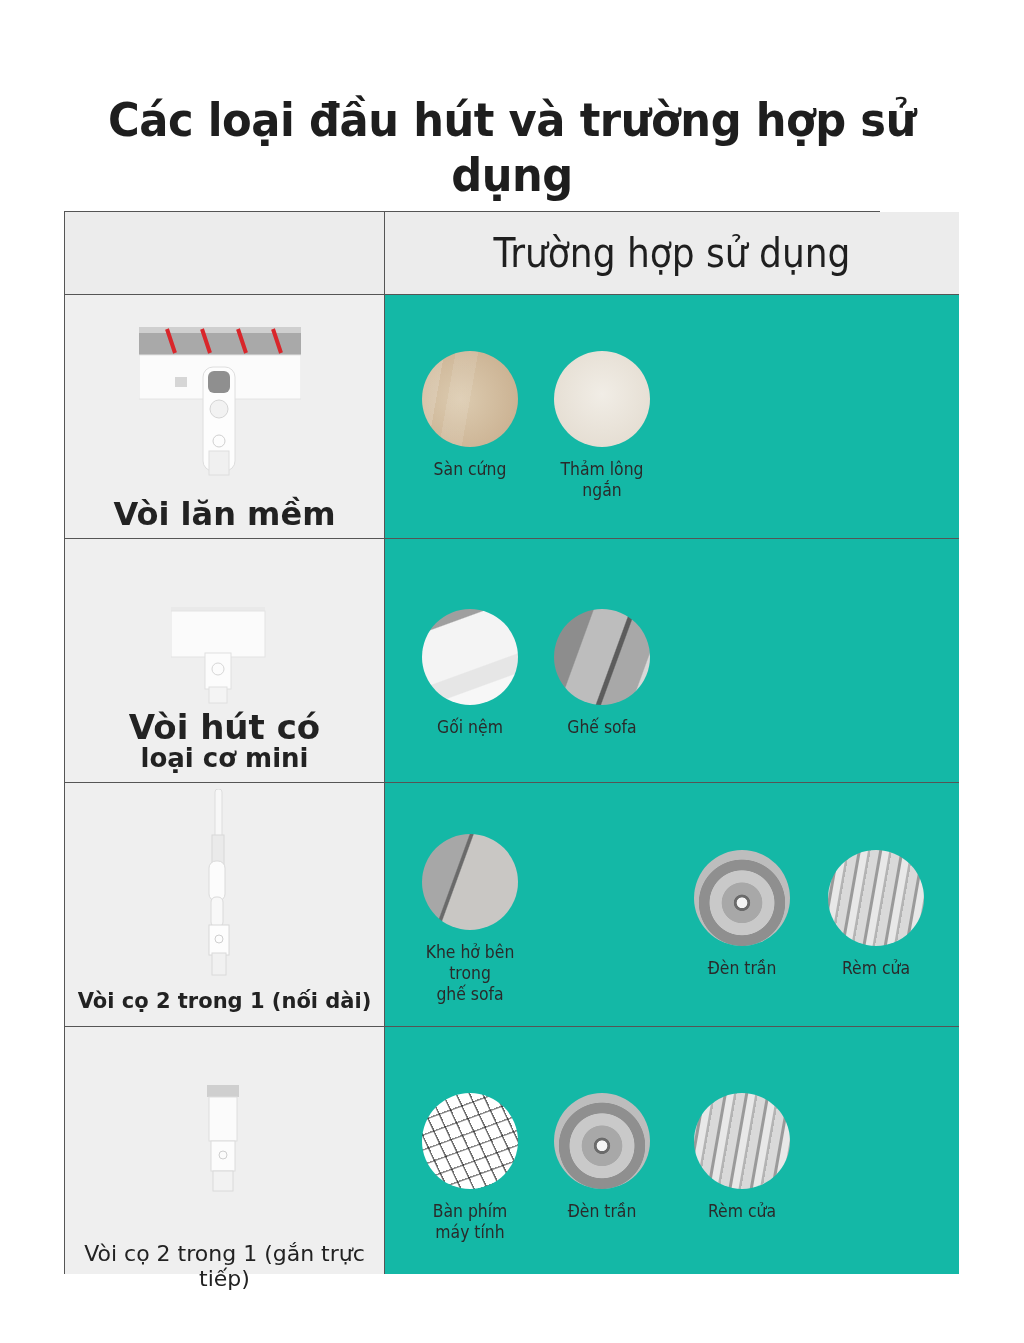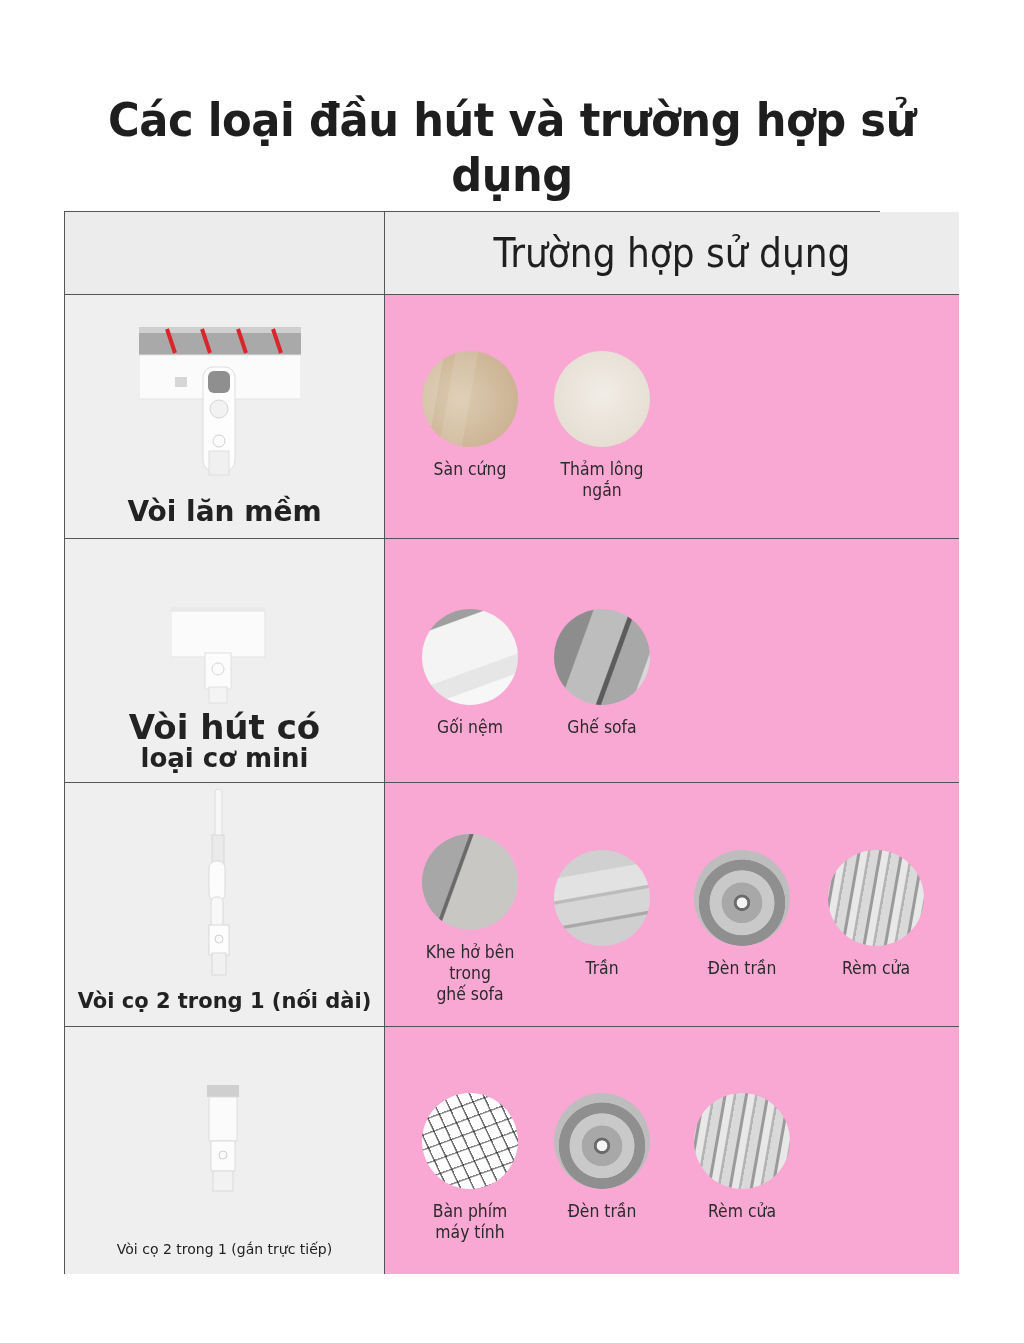--- a/index.html
+++ b/index.html
@@ -16,21 +16,21 @@
   .table {
     position: absolute; left: 64px; top: 211px; width: 816px; height: 1063px;
     border: 1px solid #555; 
   }
   .row { position: absolute; left: 0; width: 894px; border-bottom: 1px solid #555; }
   .row:last-child { border-bottom: none; }
   .cell-left {
     position: absolute; left: 0; top: 0; width: 320px; height: 100%;
     background: #efefef; border-right: 1px solid #555;
   }
-  .cell-right { position: absolute; left: 320px; top: 0; width: 574px; height: 100%; background: #f9a8d4; }
+  .cell-right { position: absolute; left: 320px; top: 0; width: 574px; height: 100%; background: #14b8a6; }
 
   .header-row { top: 0; height: 83px; }
   .header-row .cell-left, .header-row .cell-right { background: #ececec; }
   .header-text {
     position: absolute; left: 0; width: 100%; top: 18px; text-align: center;
     font-size: 40px; color: #1f1f1f; font-family: "DejaVu Sans", sans-serif; font-weight: normal;
     transform: scaleX(0.9);
   }
 
   .nozzle-label {
@@ -89,21 +89,21 @@
           </g>
           <rect x="0" y="28" width="162" height="44" fill="#fbfbfb" stroke="#e4e4e4"></rect>
           <rect x="36" y="50" width="12" height="10" fill="#d6d6d6"></rect>
           <rect x="64" y="40" width="32" height="104" rx="10" fill="#fdfdfd" stroke="#dedede"></rect>
           <rect x="69" y="44" width="22" height="22" rx="6" fill="#8f8f8f"></rect>
           <circle cx="80" cy="82" r="9" fill="#f2f2f2" stroke="#d5d5d5"></circle>
           <circle cx="80" cy="114" r="6" fill="none" stroke="#d0d0d0"></circle>
           <rect x="70" y="124" width="20" height="24" fill="#f0f0f0" stroke="#dedede"></rect>
         </svg>
       </div>
-      <div class="nozzle-label" style="top:200px;font-size:28px;">Vòi lăn mềm</div>
+      <div class="nozzle-label" style="top:200px;font-size:32px;">Vòi lăn mềm</div>
     </div>
     <div class="cell-right">
       <div class="use-item" style="left:15px;top:56px;">
         <div class="thumb t-wood"></div>
         <div class="use-label">Sàn cứng</div>
       </div>
       <div class="use-item" style="left:147px;top:56px;">
         <div class="thumb t-carpet"></div>
         <div class="use-label" style="padding:0 24px;">Thảm lông ngắn</div>
       </div>
@@ -150,24 +150,20 @@
         </svg>
       </div>
       <div class="nozzle-label" style="top:206px;font-size:21px;font-weight:bold;">Vòi cọ 2 trong 1 (nối dài)</div>
     </div>
     <div class="cell-right">
       <div class="use-item" style="left:15px;top:51px;width:140px;">
         <div class="thumb t-gap"></div>
         <div class="use-label" style="margin-top:12px;">Khe hở bên trong</div>
         <div class="use-label" style="margin-top:0;">ghế sofa</div>
       </div>
-      <div class="use-item" style="left:147px;top:67px;">
-        <div class="thumb t-ceiling"></div>
-        <div class="use-label">Trần</div>
-      </div>
       <div class="use-item" style="left:287px;top:67px;">
         <div class="thumb t-lamp"></div>
         <div class="use-label">Đèn trần</div>
       </div>
       <div class="use-item" style="left:421px;top:67px;">
         <div class="thumb t-curtain"></div>
         <div class="use-label">Rèm cửa</div>
       </div>
     </div>
   </div>
@@ -176,21 +172,21 @@
     <div class="cell-left">
       <div style="position:absolute;left:140px;top:58px;width:36px;height:110px;">
         <svg width="36" height="110" viewBox="0 0 36 110">
           <rect x="2" y="0" width="32" height="12" fill="#cfcfcf"></rect>
           <rect x="4" y="12" width="28" height="44" fill="#fbfbfb" stroke="#dedede"></rect>
           <rect x="6" y="56" width="24" height="30" fill="#fcfcfc" stroke="#dcdcdc"></rect>
           <circle cx="18" cy="70" r="4" fill="none" stroke="#cfcfcf"></circle>
           <rect x="8" y="86" width="20" height="20" fill="#f2f2f2" stroke="#dadada"></rect>
         </svg>
       </div>
-      <div class="nozzle-label" style="top:214px;font-size:14px;font-weight:normal;">Vòi cọ 2 trong 1 (gắn trực tiếp)</div>
+      <div class="nozzle-label" style="top:214px;font-size:22px;font-weight:normal;">Vòi cọ 2 trong 1 (gắn trực tiếp)</div>
     </div>
     <div class="cell-right">
       <div class="use-item" style="left:15px;top:66px;">
         <div class="thumb t-keyboard"></div>
         <div class="use-label" style="margin-top:12px;">Bàn phím</div>
         <div class="use-label" style="margin-top:0;">máy tính</div>
       </div>
       <div class="use-item" style="left:147px;top:66px;">
         <div class="thumb t-lamp"></div>
         <div class="use-label">Đèn trần</div>

